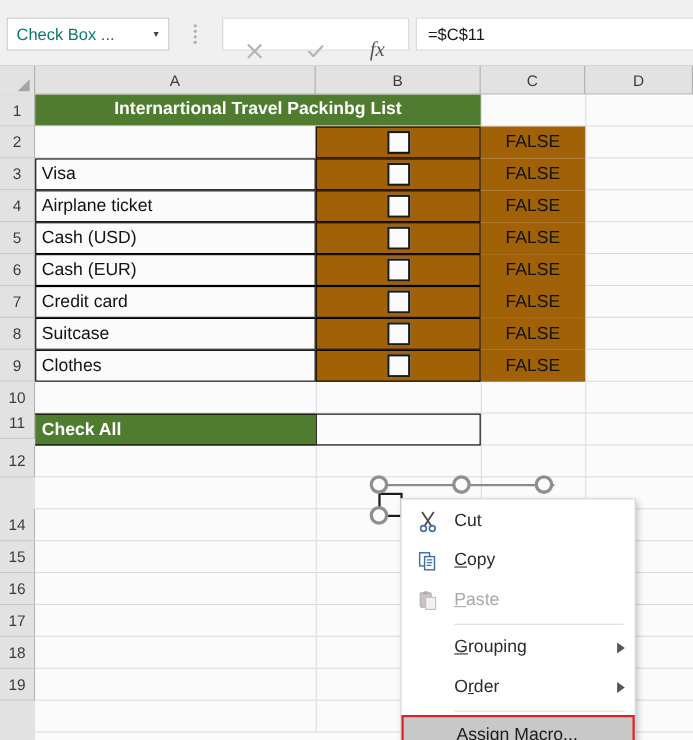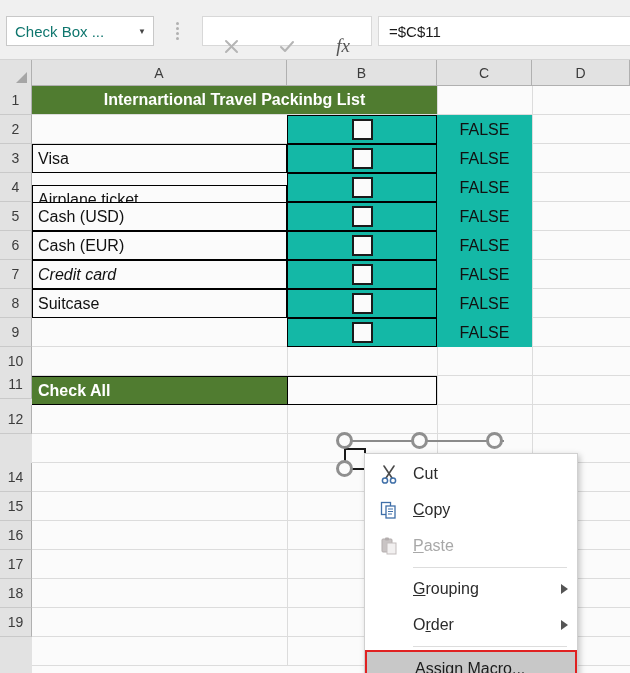--- a/index.html
+++ b/index.html
@@ -89,21 +89,21 @@
     font-size:14px;color:#3c3c3c;
   }
 
   #cells{position:absolute;left:32px;top:26px;width:598px;height:587px;background:#fbfbfb;}
   .gl-v{position:absolute;top:0;width:1px;background:#dcdcdc;}
   .gl-h{position:absolute;left:0;width:598px;height:1px;background:#dcdcdc;}
 
   .cell{position:absolute;box-sizing:border-box;font-size:16px;color:#111;}
   .cell.bordered{border:1px solid #000;}
   .cell.label{padding-left:5px;display:flex;align-items:center;background:#fbfbfb;}
-  .cell.center{display:flex;align-items:center;justify-content:center;background:#14b8a6;}
+  .cell.center{display:flex;align-items:center;justify-content:center;background:#a16207;}
 
   #title-cell{
     position:absolute;background:#507c30;
     display:flex;align-items:center;justify-content:center;
     color:#ffffff;font-weight:bold;font-size:16px;
     box-sizing:border-box;
   }
   #checkall-cell{
     position:absolute;background:#507c30;
     display:flex;align-items:center;
@@ -257,45 +257,46 @@
       <div id="title-cell" style="left: 0px; top: 0px; width: 405px; height: 28px; background: rgb(80, 124, 48); color: rgb(255, 255, 255);">Internartional Travel Packinbg List</div>
       <div class="cell center bordered" style="left: 255px; top: 29px; width: 150px; height: 29px;">
         <span class="chk"></span>
       </div>
       <div class="cell center" style="left: 405px; top: 29px; width: 95px; height: 29px;">FALSE</div>
       <div class="cell label bordered" style="left: 0px; top: 58px; width: 255px; height: 29px;">Visa</div>
       <div class="cell center bordered" style="left: 255px; top: 58px; width: 150px; height: 29px;">
         <span class="chk"></span>
       </div>
       <div class="cell center" style="left: 405px; top: 58px; width: 95px; height: 29px;">FALSE</div>
-      <div class="cell label bordered" style="left: 0px; top: 99px; width: 255px; height: 29px;">Airplane ticket</div>
+      <div class="cell label bordered" style="left: 0px; top: 87px; width: 255px; height: 29px;">Airplane ticket</div>
       <div class="cell center bordered" style="left: 255px; top: 87px; width: 150px; height: 29px;">
         <span class="chk"></span>
       </div>
       <div class="cell center" style="left: 405px; top: 87px; width: 95px; height: 29px;">FALSE</div>
       <div class="cell label bordered" style="left: 0px; top: 116px; width: 255px; height: 29px;">Cash (USD)</div>
       <div class="cell center bordered" style="left: 255px; top: 116px; width: 150px; height: 29px;">
         <span class="chk"></span>
       </div>
       <div class="cell center" style="left: 405px; top: 116px; width: 95px; height: 29px;">FALSE</div>
       <div class="cell label bordered" style="left: 0px; top: 145px; width: 255px; height: 29px;">Cash (EUR)</div>
       <div class="cell center bordered" style="left: 255px; top: 145px; width: 150px; height: 29px;">
         <span class="chk"></span>
       </div>
       <div class="cell center" style="left: 405px; top: 145px; width: 95px; height: 29px;">FALSE</div>
-      <div class="cell label bordered" style="left: 0px; top: 174px; width: 255px; height: 29px; font-style: italic;">Credit card</div>
+      <div class="cell label bordered" style="left: 0px; top: 174px; width: 255px; height: 29px;">Credit card</div>
       <div class="cell center bordered" style="left: 255px; top: 174px; width: 150px; height: 29px;">
         <span class="chk"></span>
       </div>
       <div class="cell center" style="left: 405px; top: 174px; width: 95px; height: 29px;">FALSE</div>
       <div class="cell label bordered" style="left: 0px; top: 203px; width: 255px; height: 29px;">Suitcase</div>
       <div class="cell center bordered" style="left: 255px; top: 203px; width: 150px; height: 29px;">
         <span class="chk"></span>
       </div>
       <div class="cell center" style="left: 405px; top: 203px; width: 95px; height: 29px;">FALSE</div>
+      <div class="cell label bordered" style="left: 0px; top: 232px; width: 255px; height: 29px;">Clothes</div>
       <div class="cell center bordered" style="left: 255px; top: 232px; width: 150px; height: 29px;">
         <span class="chk"></span>
       </div>
       <div class="cell center" style="left: 405px; top: 232px; width: 95px; height: 29px;">FALSE</div>
       <div id="checkall-cell" style="left: 0px; top: 290px; width: 255px; height: 29px;">Check All</div>
       <div class="cell bordered" style="left: 255px; top: 290px; width: 150px; height: 29px; background: transparent;"></div>
     </div>
 
   <div class="sel-line" style="left:344px;top:380px;width:160px;height:2px;"></div>
   <div class="sel-line" style="left:344px;top:380px;width:2px;height:30px;"></div>

